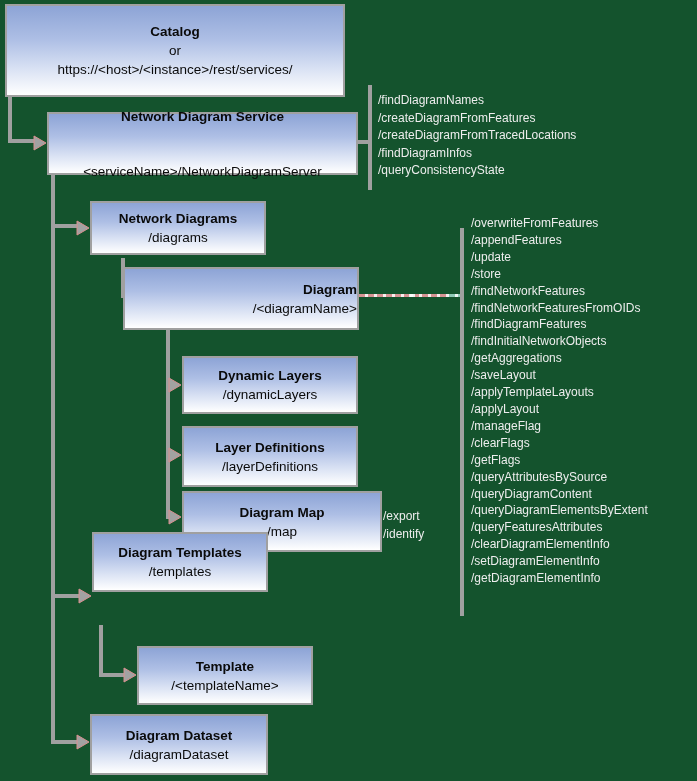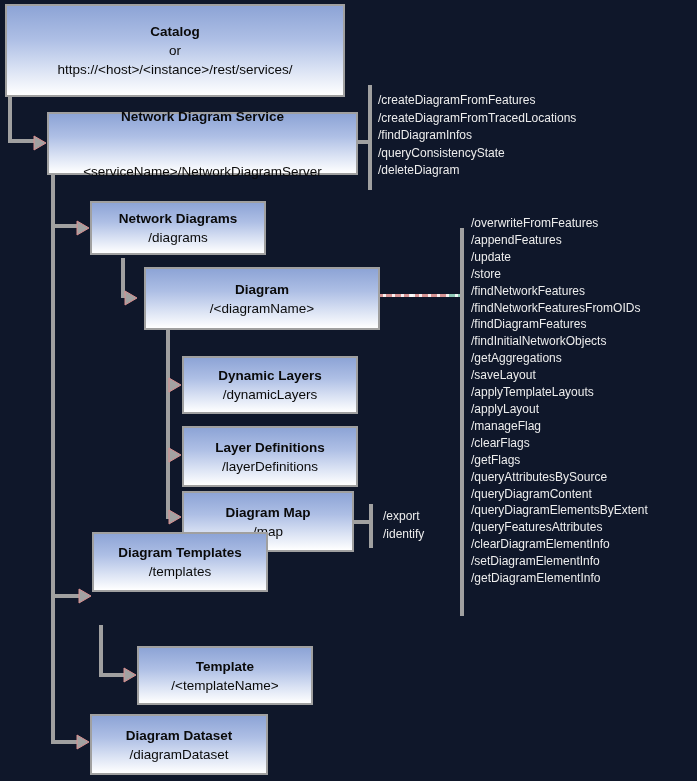--- a/index.html
+++ b/index.html
@@ -1,19 +1,19 @@
 <!DOCTYPE html>
 <html><head>
 <meta charset="utf-8">
 <style>
   html,body{margin:0;padding:0;}
   .canvas{
     position:relative;
     width:697px;height:781px;
-    background:#0f172a;
+    background:#14532d;
     overflow:hidden;
     font-family:"Liberation Sans", sans-serif;
   }
   .box{
     position:absolute;
     box-sizing:border-box;
     border:2px solid #a0a0a0;
     background:linear-gradient(180deg,#8da4d6 0%,#aebfe5 38%,#dbe3f4 72%,#ffffff 100%);
     display:flex;flex-direction:column;justify-content:center;align-items:center;
     text-align:center;color:#0a0a0a;
@@ -99,61 +99,61 @@
   <div class="box" style="left:47px;top:112px;width:311px;height:63px;gap:36px;">
     <div class="title">Network Diagram Service</div>
     <div class="path">&lt;serviceName&gt;/NetworkDiagramServer</div>
   </div>
 
   <div class="box" style="left:90px;top:201px;width:176px;height:54px;">
     <div class="title">Network Diagrams</div>
     <div class="path">/diagrams</div>
   </div>
 
-  <div class="box" style="left:144px;top:267px;width:236px;height:63px;">
+  <div class="box" style="left:123px;top:267px;width:236px;height:63px;align-items:flex-end;">
     <div class="title">Diagram</div>
     <div class="path">/&lt;diagramName&gt;</div>
   </div>
 
   <div class="box" style="left:182px;top:356px;width:176px;height:58px;">
     <div class="title">Dynamic Layers</div>
     <div class="path">/dynamicLayers</div>
   </div>
 
   <div class="box" style="left:182px;top:426px;width:176px;height:61px;">
     <div class="title">Layer Definitions</div>
     <div class="path">/layerDefinitions</div>
   </div>
 
-  <div class="box" style="left:182px;top:491px;width:172px;height:61px;">
+  <div class="box" style="left:182px;top:491px;width:200px;height:61px;">
     <div class="title">Diagram Map</div>
     <div class="path">/map</div>
   </div>
 
   <div class="box" style="left:92px;top:532px;width:176px;height:60px;">
     <div class="title">Diagram Templates</div>
     <div class="path">/templates</div>
   </div>
 
   <div class="box" style="left:137px;top:646px;width:176px;height:59px;">
     <div class="title">Template</div>
     <div class="path">/&lt;templateName&gt;</div>
   </div>
 
   <div class="box" style="left:90px;top:714px;width:178px;height:61px;">
     <div class="title">Diagram Dataset</div>
     <div class="path">/diagramDataset</div>
   </div>
 
   <div class="ops ops-service" style="left:378px;top:92px;">
+      <div class="op">/findDiagramNames</div>
       <div class="op">/createDiagramFromFeatures</div>
       <div class="op">/createDiagramFromTracedLocations</div>
       <div class="op">/findDiagramInfos</div>
       <div class="op">/queryConsistencyState</div>
-      <div class="op">/deleteDiagram</div>
     </div>
 
   <div class="ops ops-diagram" style="left:471px;top:215px;">
       <div class="op">/overwriteFromFeatures</div>
       <div class="op">/appendFeatures</div>
       <div class="op">/update</div>
       <div class="op">/store</div>
       <div class="op">/findNetworkFeatures</div>
       <div class="op">/findNetworkFeaturesFromOIDs</div>
       <div class="op">/findDiagramFeatures</div>

